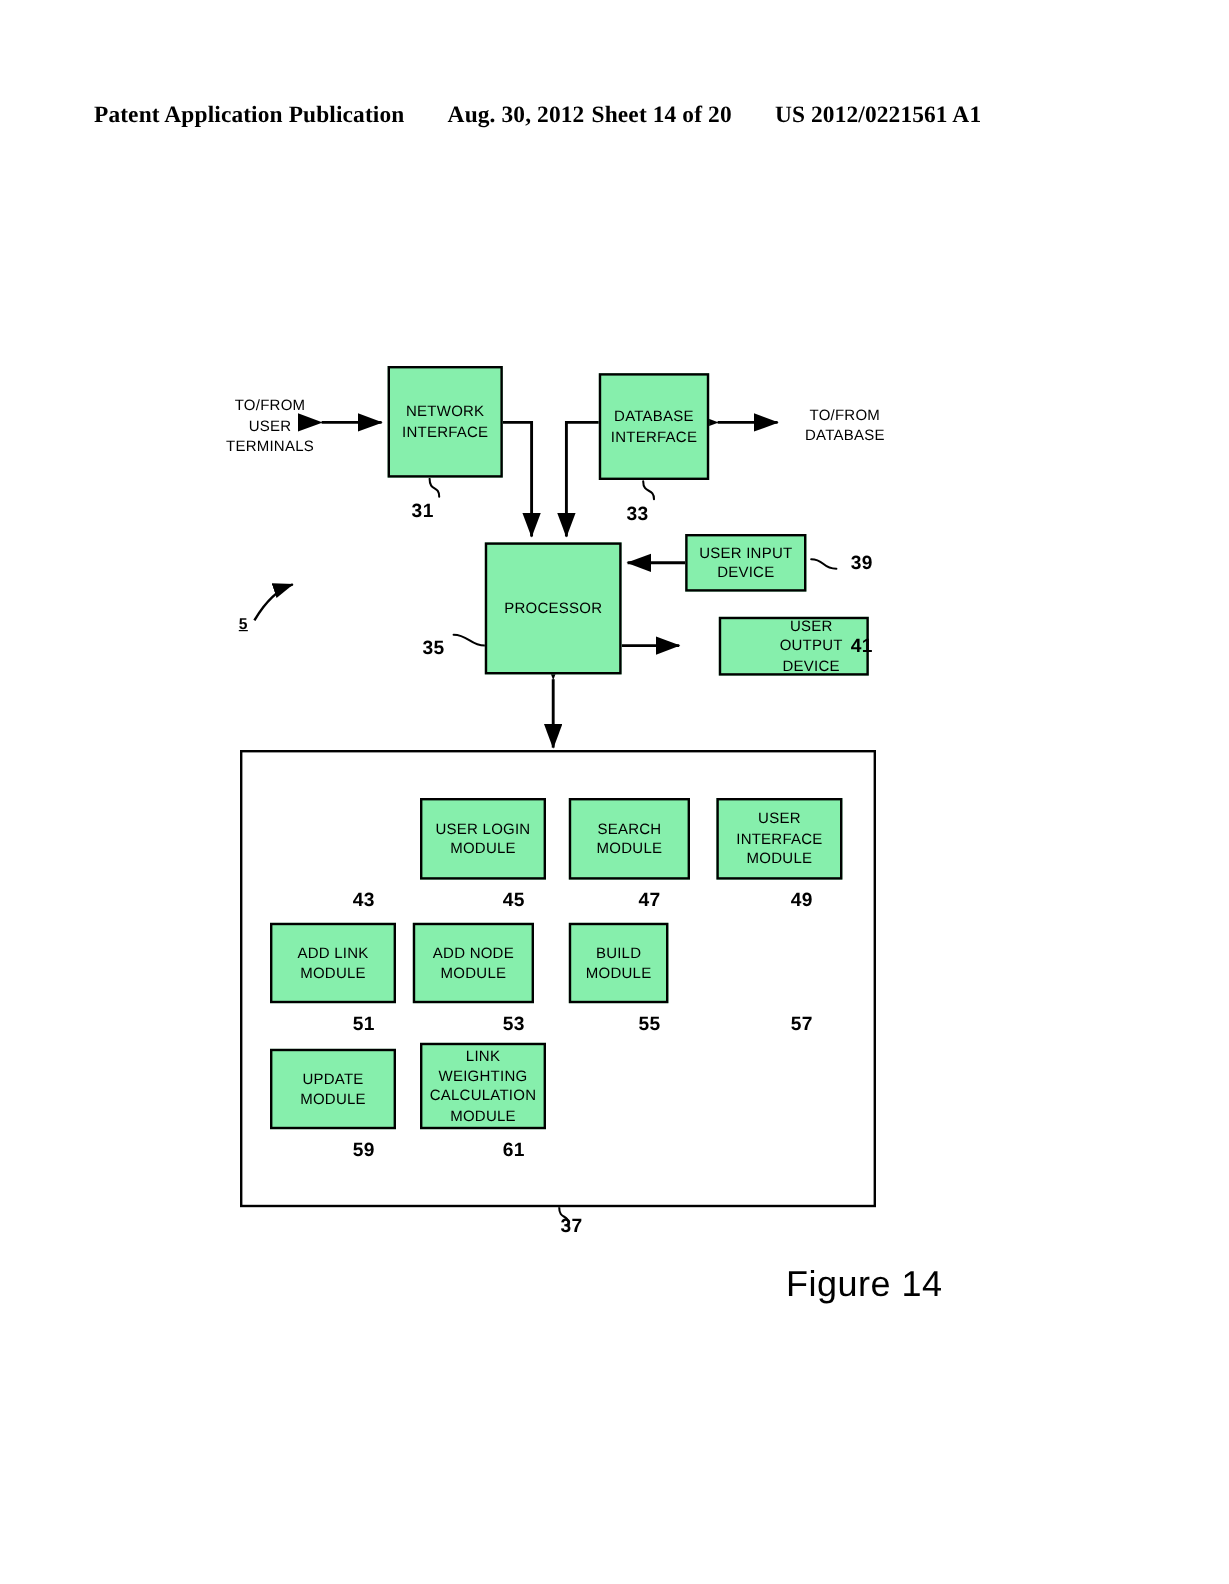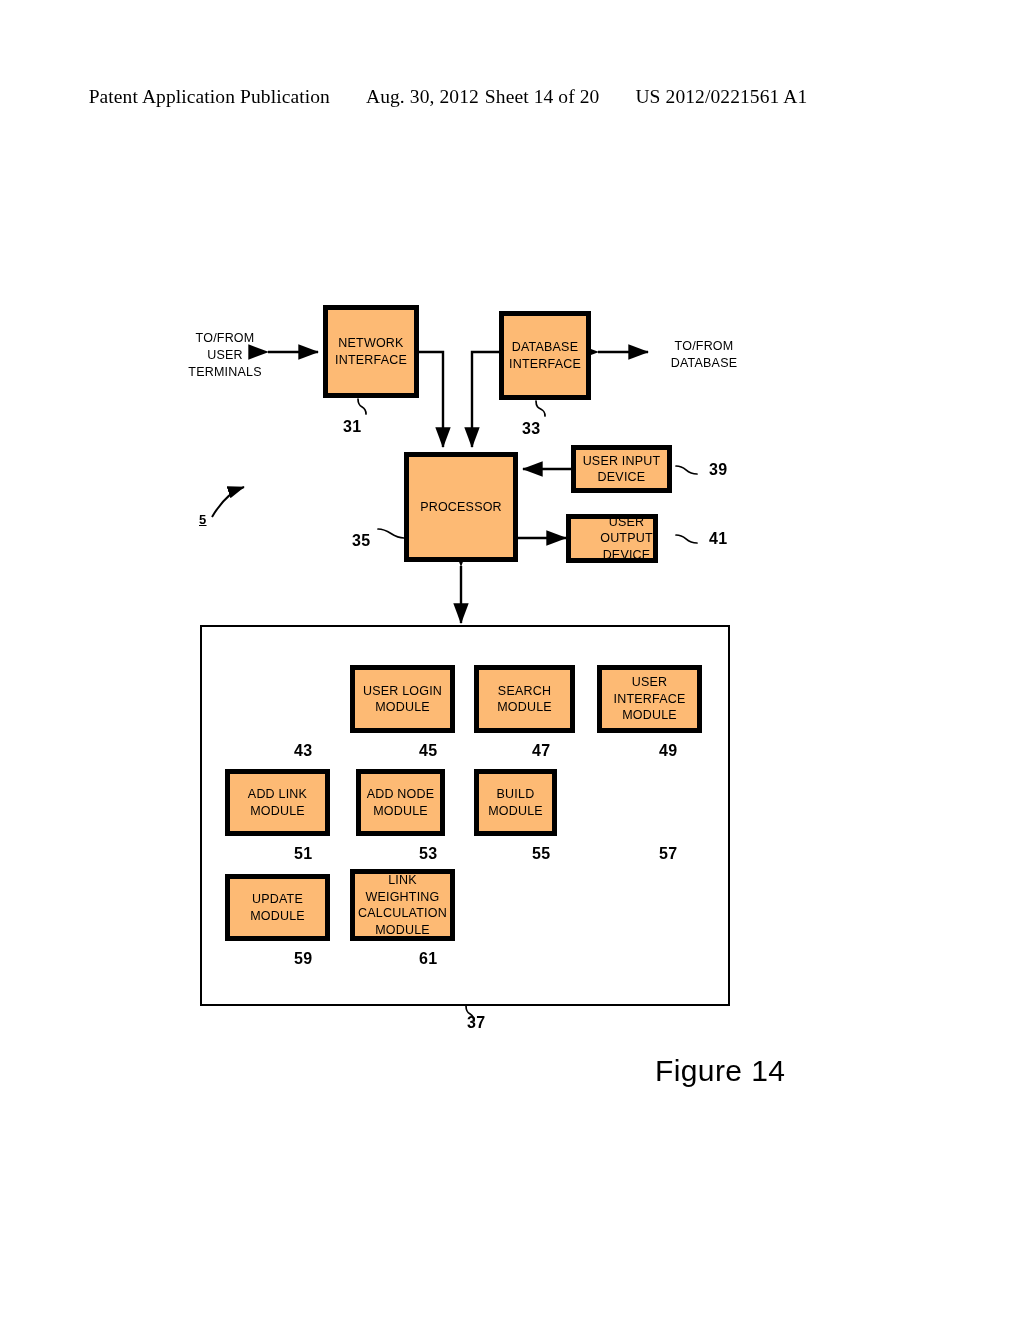--- a/index.html
+++ b/index.html
@@ -20,21 +20,21 @@
   .page-header {
     position: absolute;
     top: 86px;
     left: 0;
     width: 896px;
     height: 28px;
     display: flex;
     justify-content: center;
     align-items: baseline;
     font-family: "Liberation Serif", serif;
-    font-weight: normal;
+    font-weight: bold;
     font-size: 19.5px;
     letter-spacing: 0.1px;
     white-space: nowrap;
   }
   .hdr-pub { margin-right: 36px; }
   .hdr-date { margin-right: 6px; }
   .hdr-sheet { margin-right: 36px; }
   .hdr-num { }
 
   
@@ -42,22 +42,22 @@
     position: absolute;
     top: 0;
     left: 0;
     width: 1024px;
     height: 1320px;
   }
 
   
   .box {
     position: absolute;
-    border: 5px solid #000000;
-    background: #fdba74;
+    border: 2px solid #000000;
+    background: #86efac;
     box-sizing: border-box;
     display: flex;
     align-items: center;
     justify-content: center;
     text-align: center;
     font-size: 12.5px;
     line-height: 1.32;
     letter-spacing: 0.2px;
     padding: 1px 3px;
   }
@@ -212,21 +212,21 @@
     <span class="box-label">PROCESSOR</span>
   </div>
   <div class="refnum" style="left:352px; top:532px;">35</div>
 
   <div class="box" style="left:571px; top:445px; width:101px; height:48px;">
     <span class="box-label">USER INPUT
 DEVICE</span>
   </div>
   <div class="refnum" style="left:709px; top:461px;">39</div>
 
-  <div class="box" style="left:566px; top:514px; width:92px; height:49px;padding-left:32px;">
+  <div class="box" style="left:599px; top:514px; width:125px; height:49px;padding-left:32px;">
     <span class="box-label">USER OUTPUT
 DEVICE</span>
   </div>
   <div class="refnum" style="left:709px; top:530px;">41</div>
 
   <div class="refnum refnum-5" style="left:199px; top:512px;">5</div>
 
   <div class="outer-box" style="left:200px; top:625px; width:530px; height:381px;"></div>
   <div class="refnum" style="left:467px; top:1014px;">37</div>
 
@@ -249,21 +249,21 @@
 MODULE</span>
   </div>
   <div class="refnum" style="left:659px; top:742px;">49</div>
 
   <div class="box" style="left:225px; top:769px; width:105px; height:67px;">
     <span class="box-label">ADD LINK
 MODULE</span>
   </div>
   <div class="refnum" style="left:294px; top:845px;">51</div>
 
-  <div class="box" style="left:356px; top:769px; width:89px; height:67px;">
+  <div class="box" style="left:344px; top:769px; width:101px; height:67px;">
     <span class="box-label">ADD NODE
 MODULE</span>
   </div>
   <div class="refnum" style="left:419px; top:845px;">53</div>
 
   <div class="box" style="left:474px; top:769px; width:83px; height:67px;">
     <span class="box-label">BUILD MODULE</span>
   </div>
   <div class="refnum" style="left:532px; top:845px;">55</div>
 

